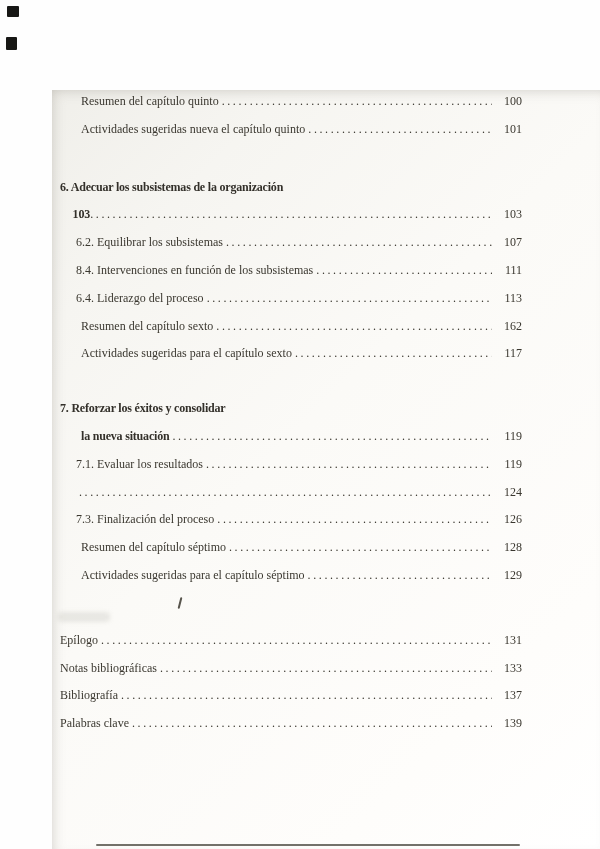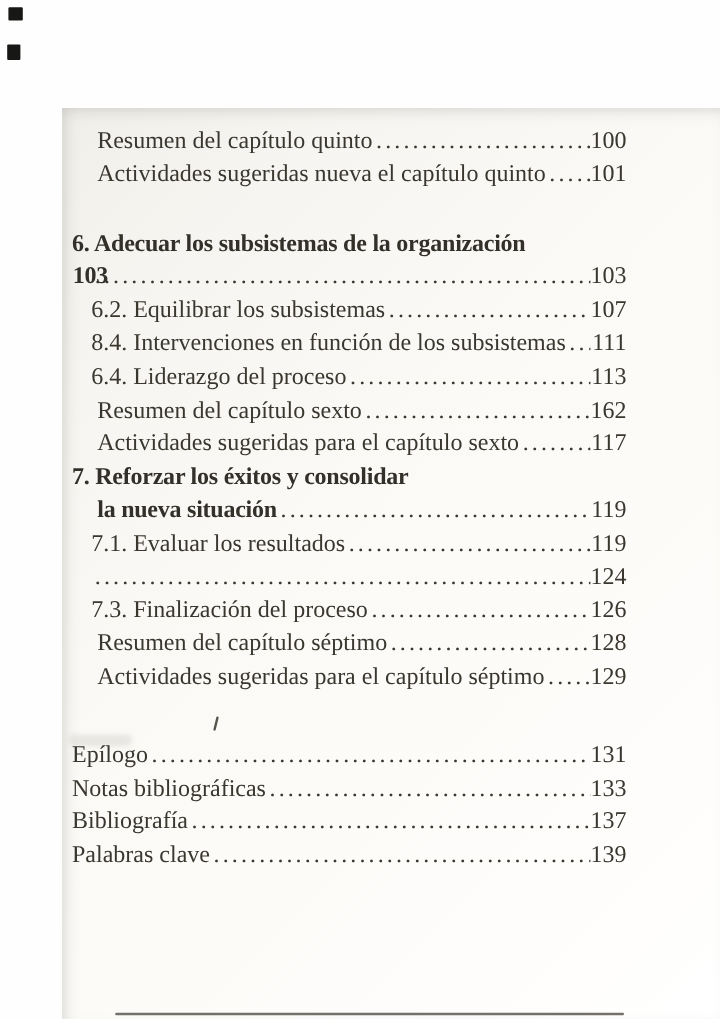--- a/index.html
+++ b/index.html
@@ -67,29 +67,29 @@
     width: 52px;
     height: 10px;
     background: rgba(138,134,122,0.16);
     filter: blur(2px);
     border-radius: 4px;
   }
   
   .toc {
     position: absolute;
     left: 60px;
-    top: 104px;
+    top: 88px;
     width: 462px;
-    font-size: 20px;
+    font-size: 12px;
     color: var(--text, #3a372f);
     line-height: 27.8px;
   }
   .group  { }
   .group-2 { margin-top: 30px; }
-  .group-3 { }
+  .group-3 { margin-top: 27px; }
   .group-4 { margin-top: 37px; }
   .row {
     display: flex;
     align-items: baseline;
     height: 27.8px;
     white-space: nowrap;
   }
   .label { flex: 0 0 auto; }
   .dots {
     flex: 1 1 auto;

